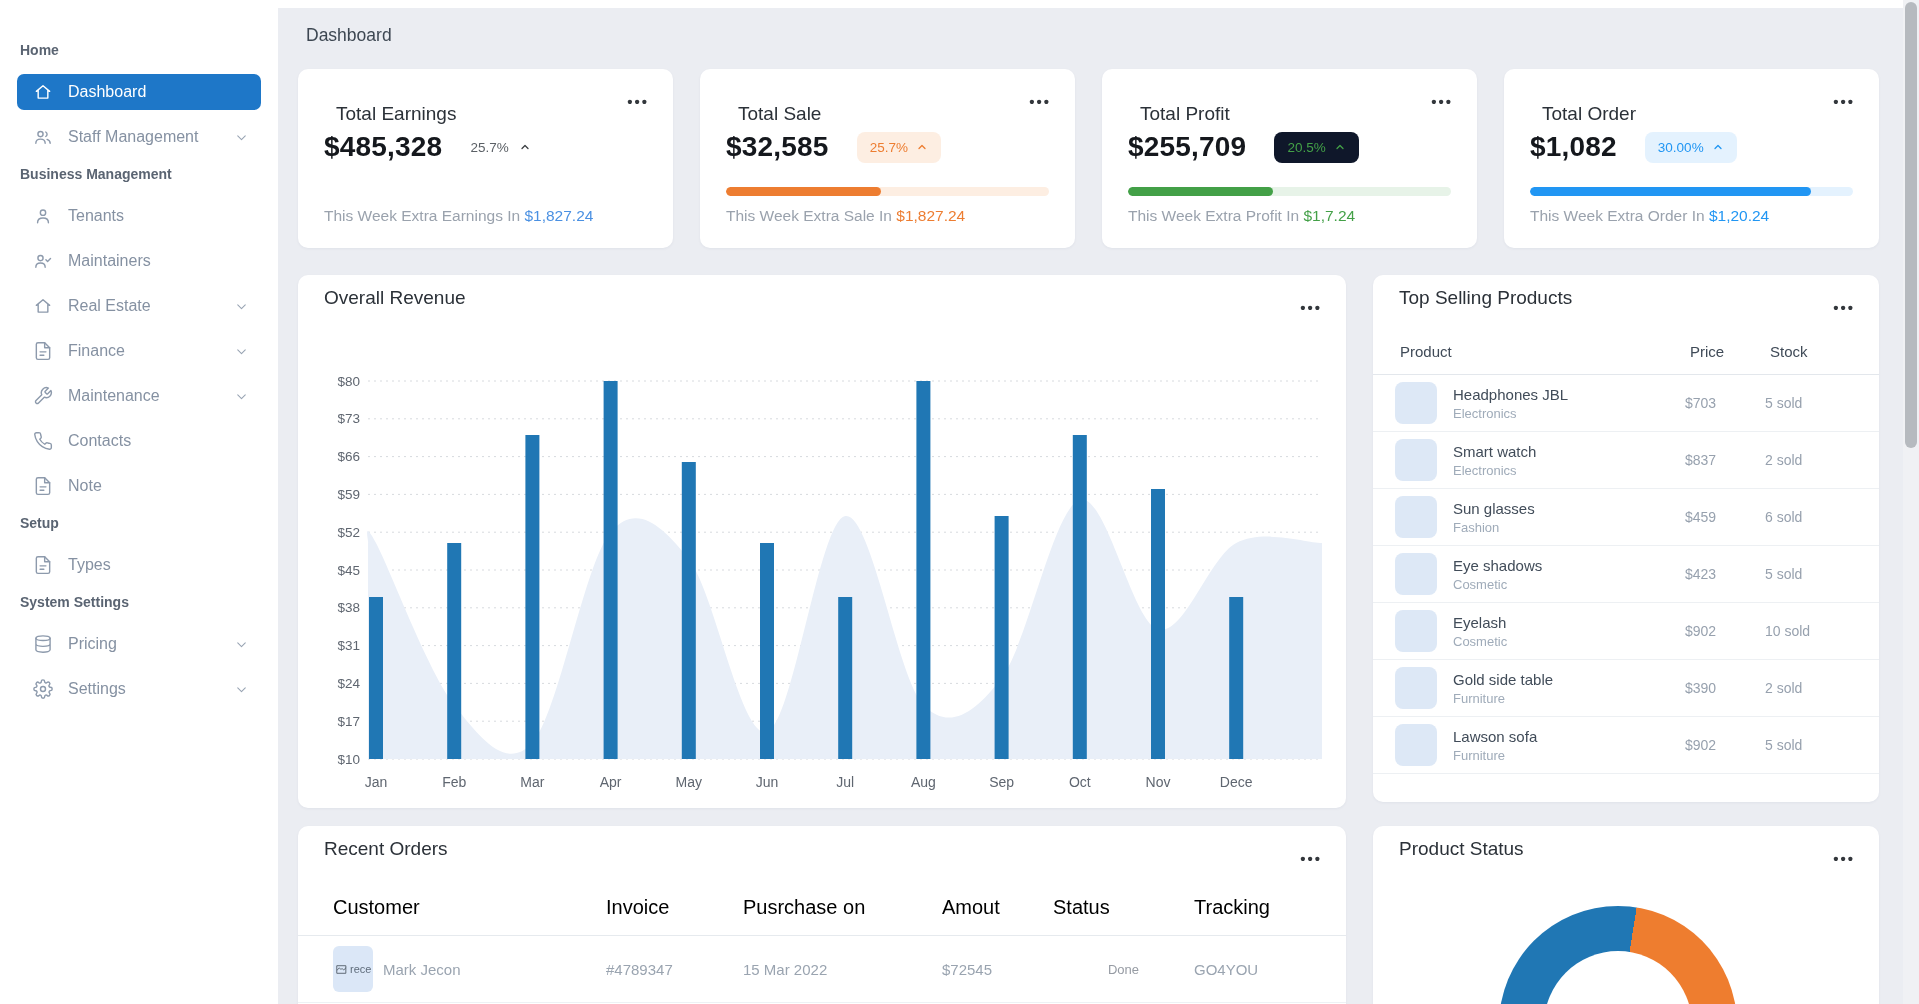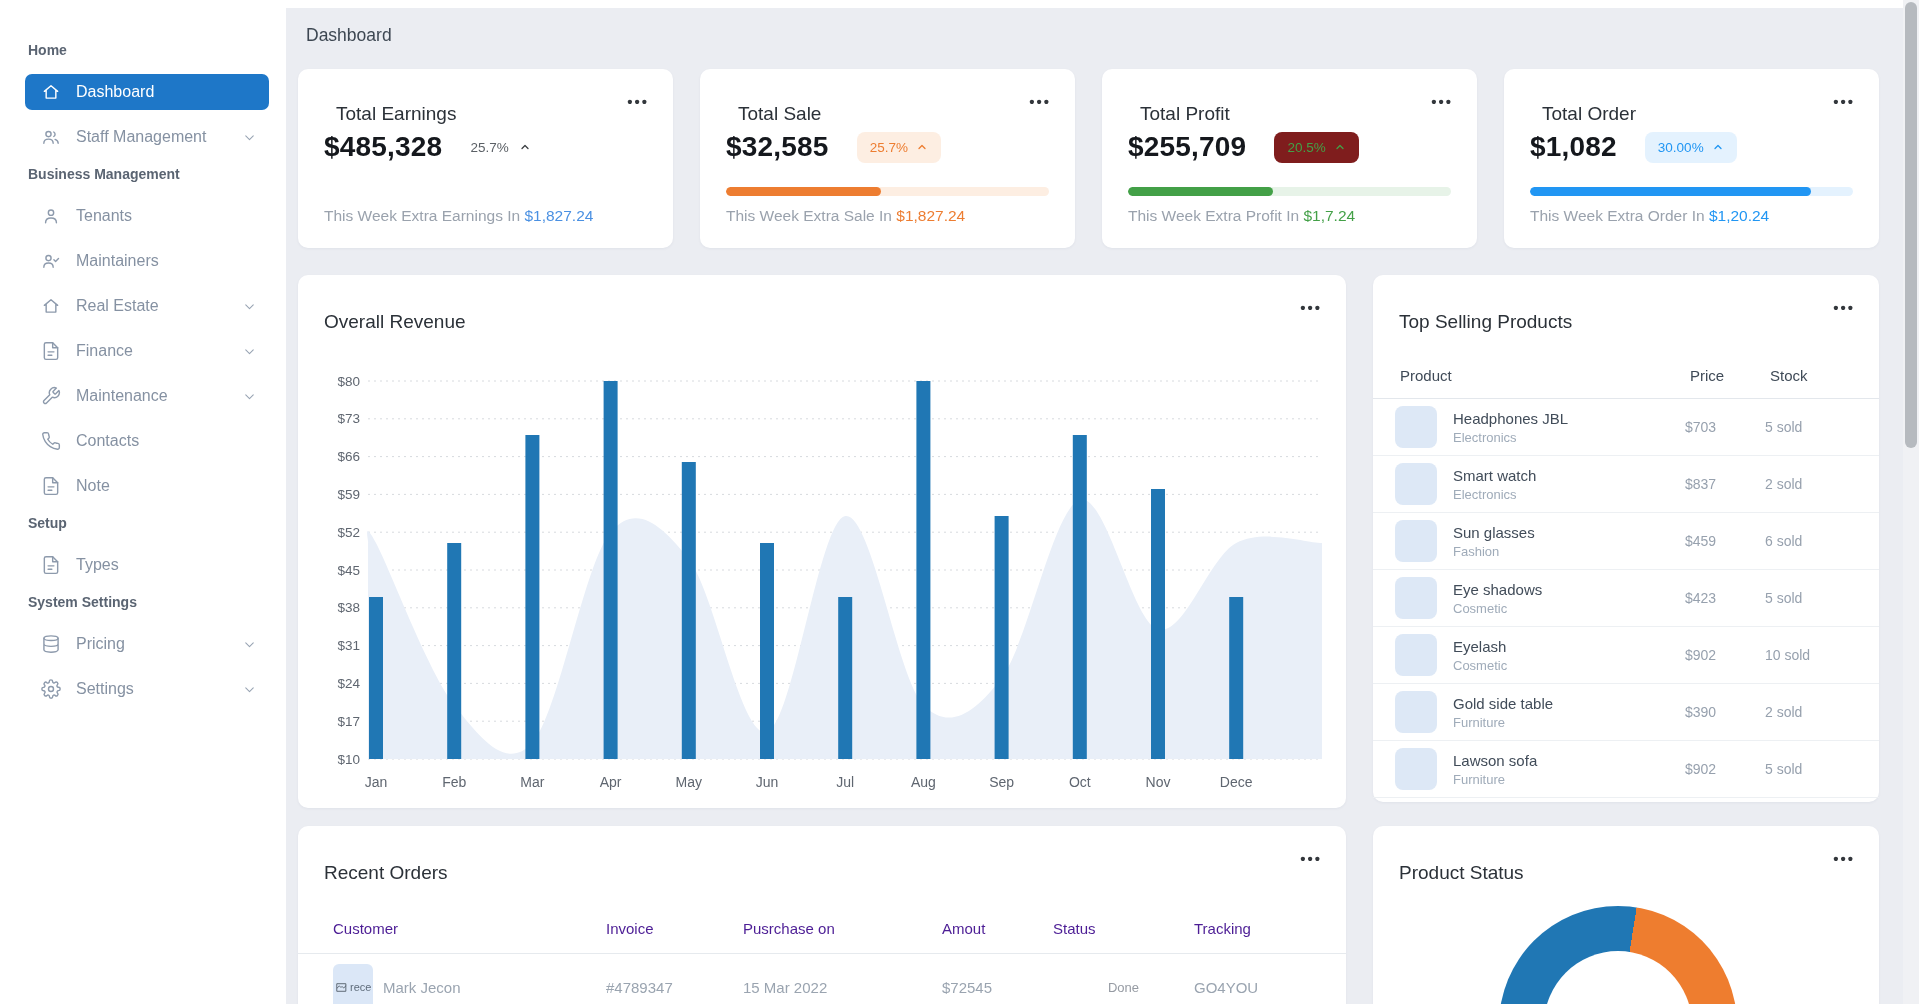--- a/index.html
+++ b/index.html
@@ -2,21 +2,21 @@
 <html><head>
 <meta charset="utf-8">
 <style>
   html,body{margin:0;padding:0}
   body{
     width:1919px;height:1004px;overflow:hidden;position:relative;
     background:#ffffff;font-family:"Liberation Sans",sans-serif;
     -webkit-font-smoothing:antialiased;
   }
   
-  .sidebar{position:absolute;left:8px;top:0;width:278px;height:1004px;background:#fff;
+  .sidebar{position:absolute;left:0;top:0;width:278px;height:1004px;background:#fff;
     padding-top:34px;box-sizing:border-box;z-index:3}
   .side-header{font-size:14px;font-weight:bold;color:#5a6472;margin:6px 0 14px 20px;height:20px;line-height:20px}
   .side-item{position:relative;height:36px;margin:0 17px 9px 17px;border-radius:7px;
     display:flex;align-items:center;color:#8591a2;font-size:16px;cursor:pointer}
   .side-item .ic{width:20px;height:20px;margin:0 15px 0 16px;color:#8d9aac;flex:0 0 auto}
   .side-item .ic svg{width:20px;height:20px;display:block}
   .side-item.active{background:#1e77c8;color:#fff}
   .side-item.active .ic{color:#fff}
   .chev{position:absolute;right:12px;width:15px;height:15px;color:#98a4b3}
   .chev svg{width:15px;height:15px;display:block}
@@ -37,35 +37,35 @@
   .bic svg{width:12px;height:12px;display:block;stroke-width:2.6}
   .progress{position:absolute;left:26px;right:26px;top:118px;height:9px;border-radius:5px;overflow:hidden}
   .progress i{display:block;height:100%;border-radius:5px}
   .cfooter{position:absolute;left:26px;top:138px;font-size:15.5px;color:#9aa2ad}
   
   .panel{position:absolute;background:#fff;border-radius:10px;box-shadow:0 1px 3px rgba(25,39,70,.05);box-sizing:border-box}
   #p-revenue{left:20px;top:267px;width:1048px;height:533px}
   #p-products{left:1095px;top:267px;width:506px;height:527px}
   #p-orders{left:20px;top:818px;width:1048px;height:420px}
   #p-status{left:1095px;top:818px;width:506px;height:420px}
-  .panel-head{position:relative;padding:36px 24px 0 26px}
+  .panel-head{position:relative;padding:12px 24px 0 26px}
   .panel-head h2{margin:0;font-size:19px;font-weight:normal;color:#2b3138;line-height:22px}
   #revenue-chart{position:absolute;left:24px;top:80px;width:1000px;height:460px}
   
   .pt-head{display:grid;grid-template-columns:290px 80px 1fr;padding:0 12px 14px 27px;margin-top:34px;
     font-size:15px;color:#3f4a57;border-bottom:1px solid #e3e7ec}
   .pt-row{display:grid;grid-template-columns:290px 80px 1fr;align-items:center;height:56px;
     border-bottom:1px solid #edf0f3;padding-left:22px;font-size:14px;color:#97a1ae}
   .pt-prod{display:flex;align-items:center;gap:16px}
   .thumb{width:42px;height:42px;border-radius:8px;background:#dde8f6;flex:0 0 auto}
   .pt-name{font-size:15px;color:#414c59;margin-bottom:3px}
   .pt-cat{font-size:13px;color:#9fabb9}
   
   .ot-head{display:grid;grid-template-columns:273px 137px 199px 111px 141px 1fr;padding:0 0 16px 35px;
-    margin-top:36px;font-size:15px;color:#4c1d95;border-bottom:1px solid #e6eaee}
+    margin-top:36px;font-size:20px;color:#000000;border-bottom:1px solid #e6eaee}
   .ot-row{display:grid;grid-template-columns:273px 137px 199px 111px 141px 1fr;align-items:center;
     height:66px;border-bottom:1px solid #eef1f4;padding-left:35px;font-size:15px;color:#9aa4b0}
   .ot-cust{display:flex;align-items:center;gap:10px}
   .avatar{width:40px;height:46px;border-radius:6px;background:#dbe7f7;overflow:hidden;
     display:flex;align-items:center;gap:2px;padding:2px;box-sizing:border-box;
     font-size:11px;color:#5f6c7b;white-space:nowrap;flex:0 0 auto}
   .avatar .bimg{width:13px;height:13px;flex:0 0 auto;color:#55606c}
   .avatar .bimg svg{width:13px;height:13px;display:block}
   .ot-status{text-align:center;font-size:13px;color:#969ba3}
   
@@ -261,21 +261,21 @@
           <div class="progress" style="background:#fdeee2">
             <i style="width:48%;background:#ed7d31"></i>
           </div>
           <div class="cfooter">This Week Extra Sale In <span style="color:#ed7d31">$1,827.24</span></div>
         </div>
         <div class="card">
           <h3>Total Profit</h3>
           <button class="dots">•••</button>
           <div class="value-row">
             <span class="value">$255,709</span>
-            <span class="badge" style="color:#43a047;background:#7f1d1d">
+            <span class="badge" style="color:#43a047;background:#0f172a">
               <span>20.5%</span>
               <span class="bic">
                 <svg viewBox="0 0 24 24" fill="none" stroke="currentColor" stroke-width="1.7" stroke-linecap="round" stroke-linejoin="round">
                   <path d="m6 15 6-6 6 6"></path>
                 </svg>
               </span>
             </span>
           </div>
           <div class="progress" style="background:#e7f3e8">
             <i style="width:45%;background:#43a047"></i>

